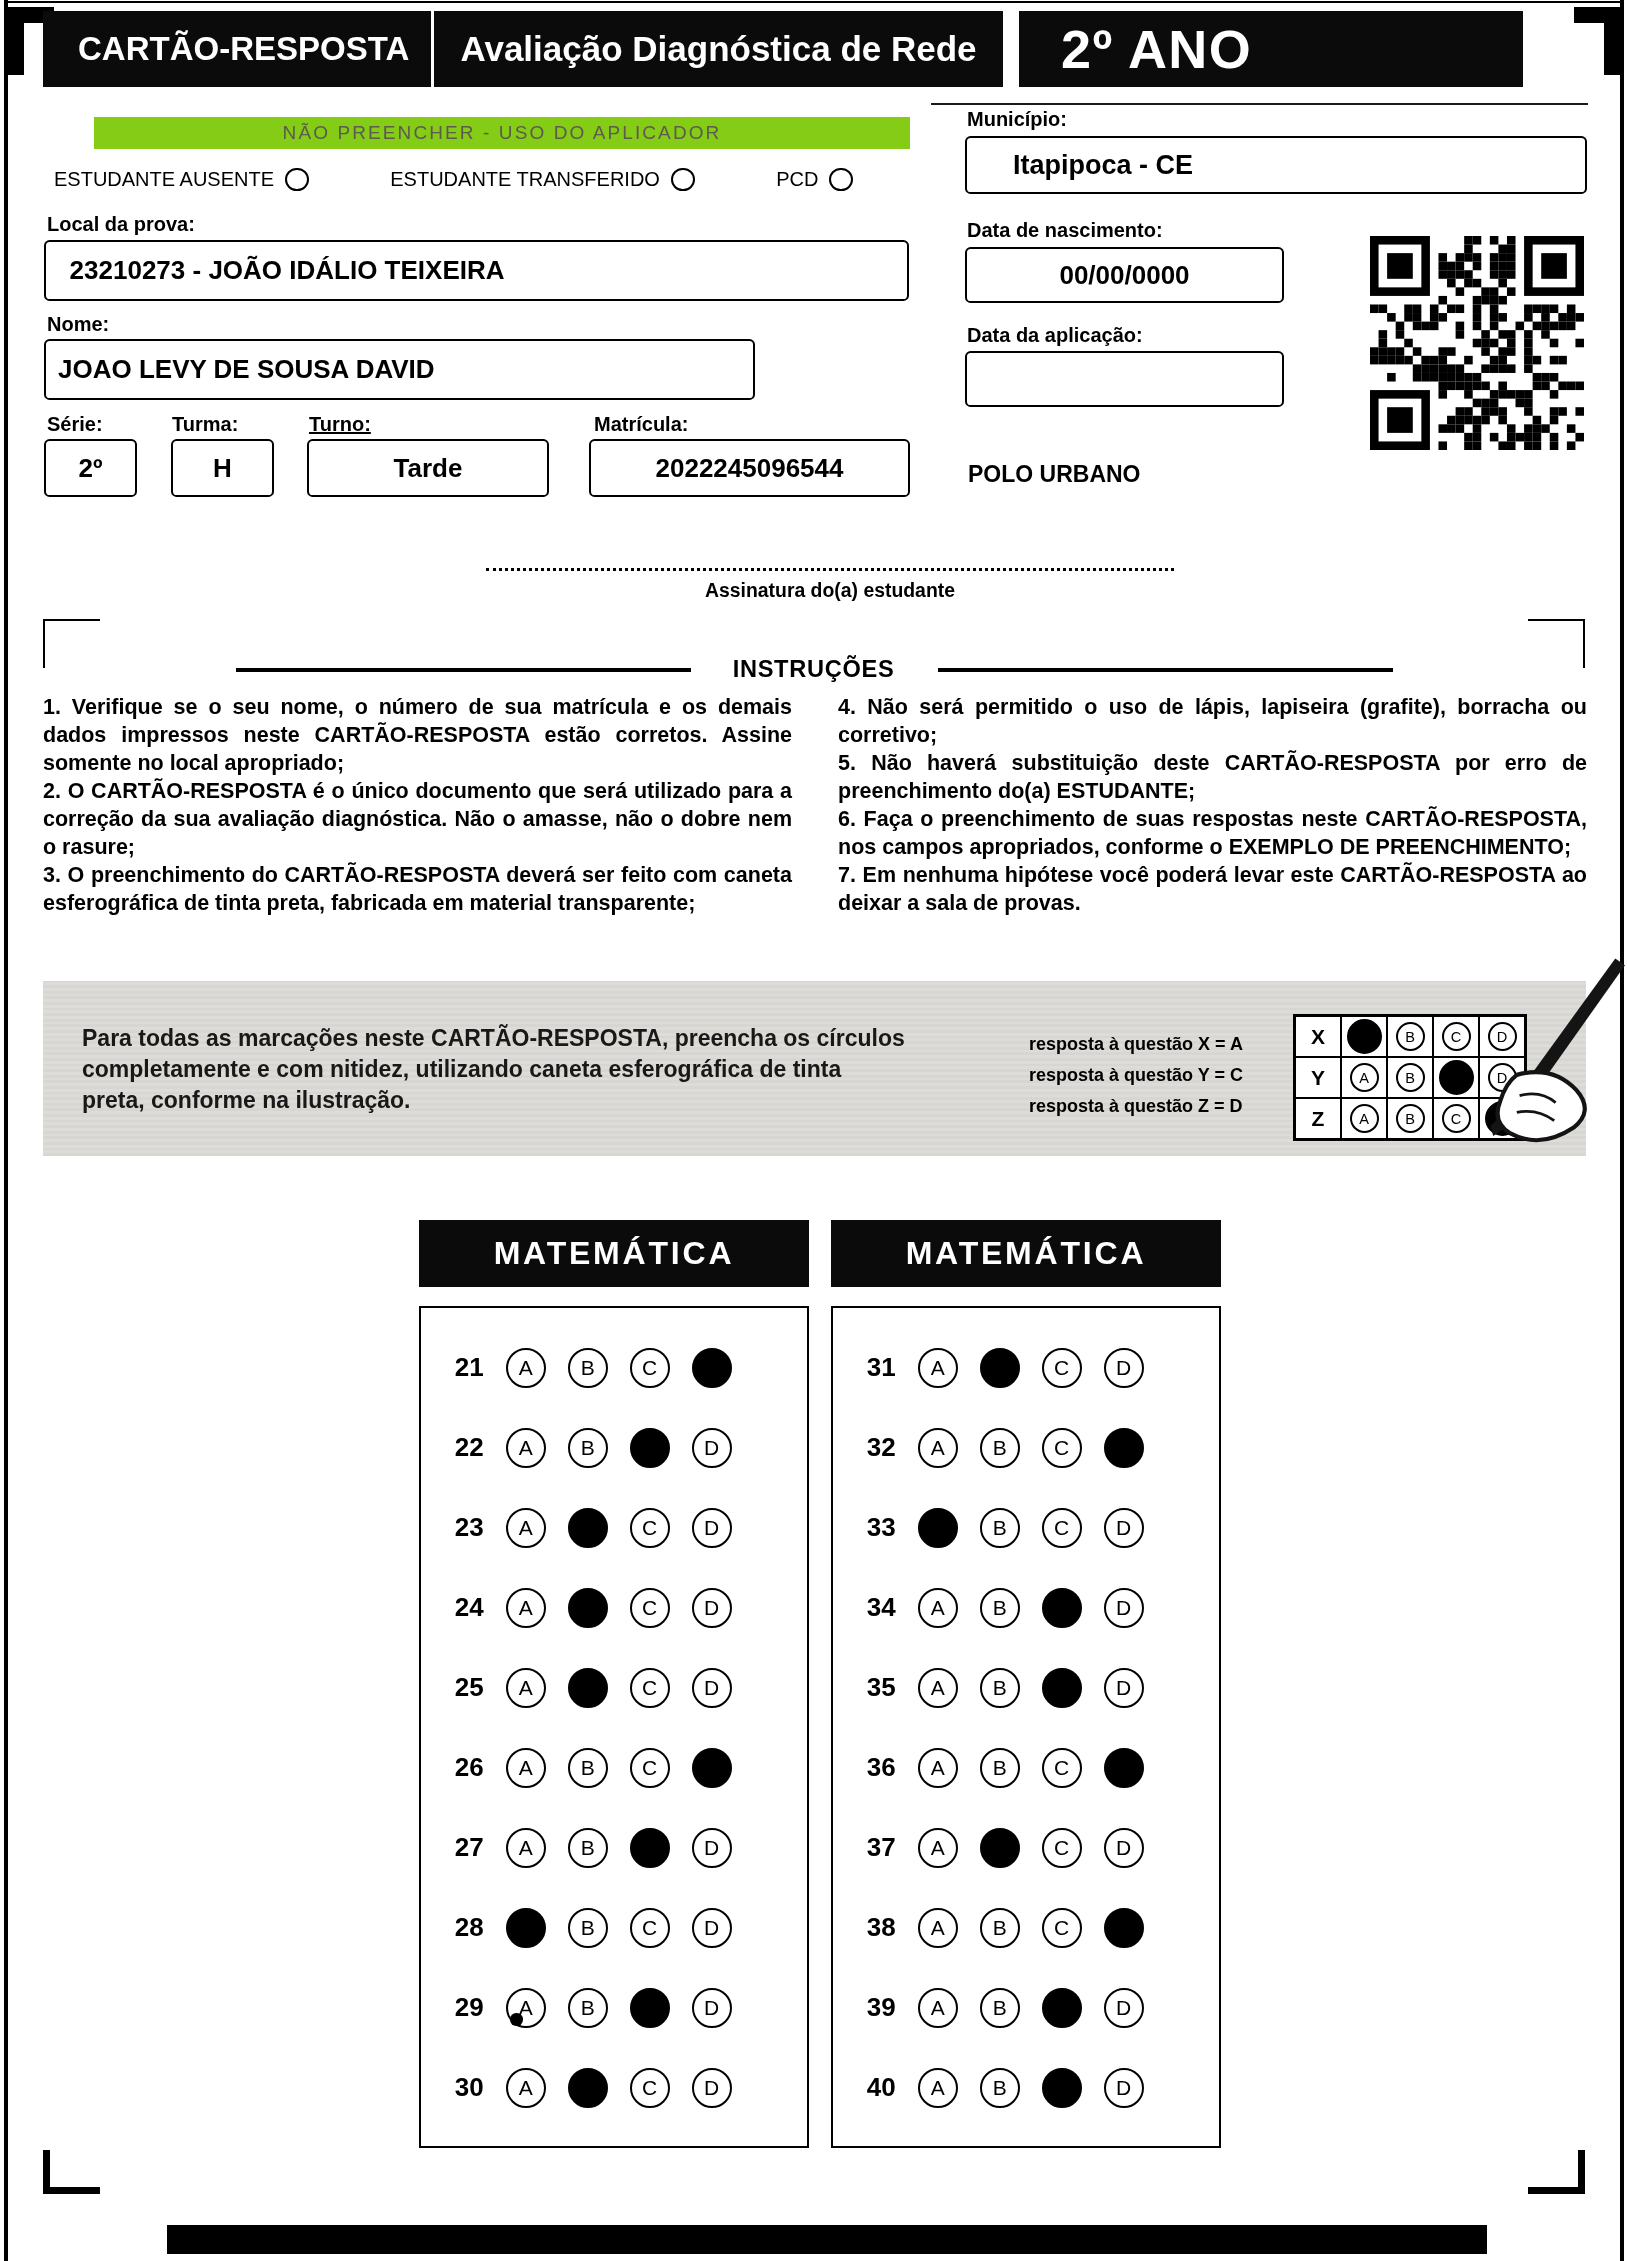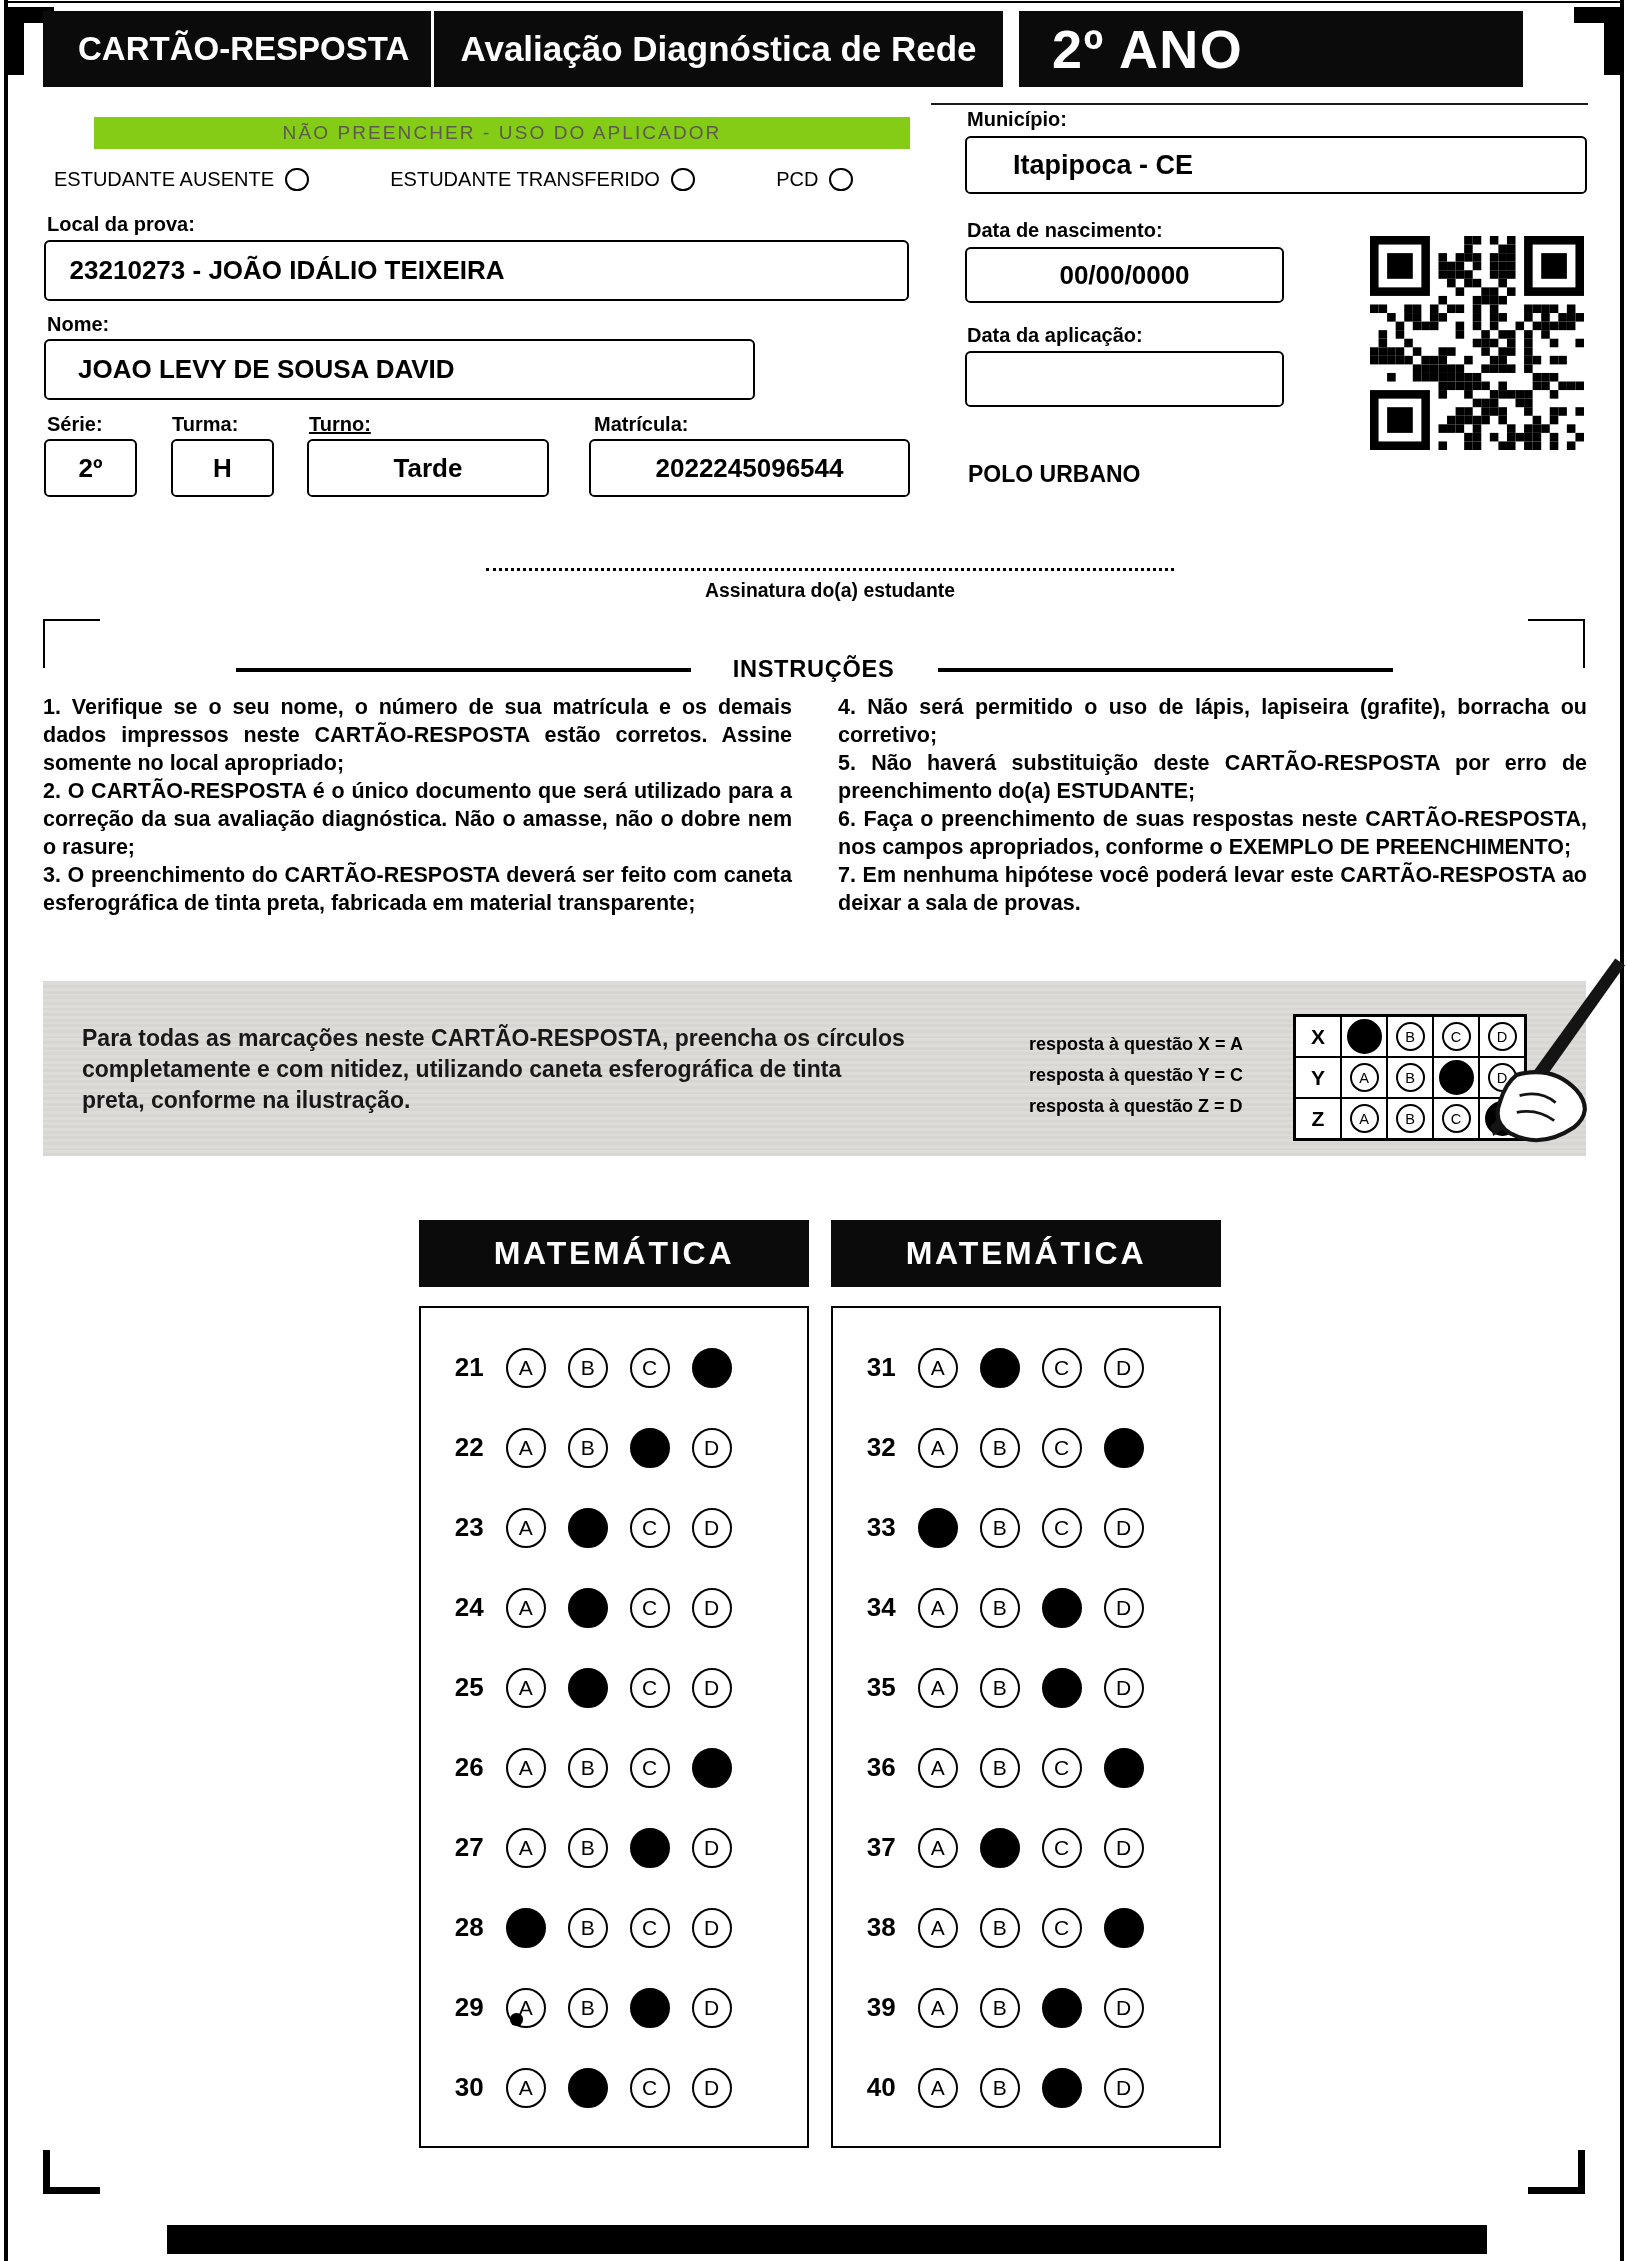--- a/index.html
+++ b/index.html
@@ -17,34 +17,34 @@
   .mark-tl { left:8.3px; top:7px; width:46px; height:68px; border-left:16.7px solid #000; border-top:16.7px solid #000; }
   .mark-tr { left:1574px; top:7px; width:46px; height:68px; border-right:16.7px solid #000; border-top:16.7px solid #000; }
   .mark-bl { left:43px;  top:2150px; width:57px; height:44px; border-left:7.6px solid #000; border-bottom:7.6px solid #000; }
   .mark-br { left:1528px; top:2150px; width:57px; height:44px; border-right:7.6px solid #000; border-bottom:7.6px solid #000; }
   .bottom-bar { left:167px; top:2225px; width:1320px; height:29px; background:#000; }
 
   
   .hdr { top:11px; height:76px; background:#0b0b0b; color:#fff; display:flex; align-items:center; font-weight:bold; }
   .hdr1 { left:43px;  width:388px; font-size:33px; padding-left:35px; }
   .hdr2 { left:434px; width:569px; font-size:35px; justify-content:center; }
-  .hdr3 { left:1019px; width:504px; font-size:54px; padding-left:33px; letter-spacing:1.4px; }
+  .hdr3 { left:1019px; width:504px; font-size:54px; padding-left:42px; letter-spacing:1.4px; }
 
   
   .applicator-bar { left:94px; top:117px; width:816px; height:32px; background:#84cc16;
     color:#5d5b4e; font-size:19px; letter-spacing:2.1px; display:flex; align-items:center; justify-content:center; }
   .cb-row { left:54px; top:165px; width:799px; height:29px; display:flex; justify-content:space-between; align-items:center; }
   .cb-item { display:flex; align-items:center; gap:11px; font-size:20px; }
   .cb-circle { width:23.6px; height:23.6px; border:2.1px solid #000; border-radius:50%; background:#fff; }
 
   .lbl { font-size:20px; font-weight:bold; }
   .fbox { border:2.8px solid #000; border-radius:5.6px; background:#fff; display:flex; align-items:center;
     font-size:26px; font-weight:bold; }
   .box-local { left:44px;  top:240px; width:865px; height:61px; padding-left:23.6px; }
-  .box-nome  { left:44px;  top:339px; width:711px; height:61px; padding-left:32px; }
+  .box-nome  { left:44px;  top:339px; width:711px; height:61px; padding-left:12px; }
   .box-serie { left:44px;  top:439px; width:93px; height:58px; justify-content:center; }
   .box-turma { left:171px; top:439px; width:103px; height:58px; justify-content:center; }
   .box-turno { left:307px; top:439px; width:242px; height:58px; justify-content:center; }
   .box-matricula { left:589px; top:439px; width:321px; height:58px; justify-content:center; }
 
   
   .rule-right-top { left:931px; top:103px; width:657px; height:2.1px; background:#1a1a1a; }
   .box-municipio { left:965px; top:136px; width:622px; height:58px; padding-left:46px; font-size:27px; }
   .box-nasc  { left:965px; top:247px; width:319px; height:56px; justify-content:center; font-size:26px; }
   .box-aplic { left:965px; top:351px; width:319px; height:56px; }

